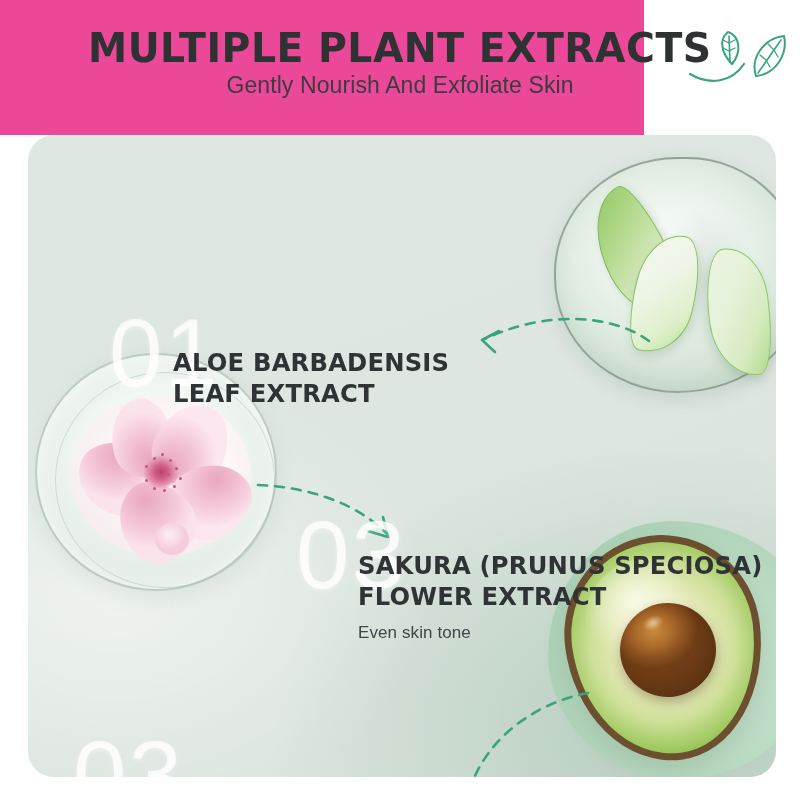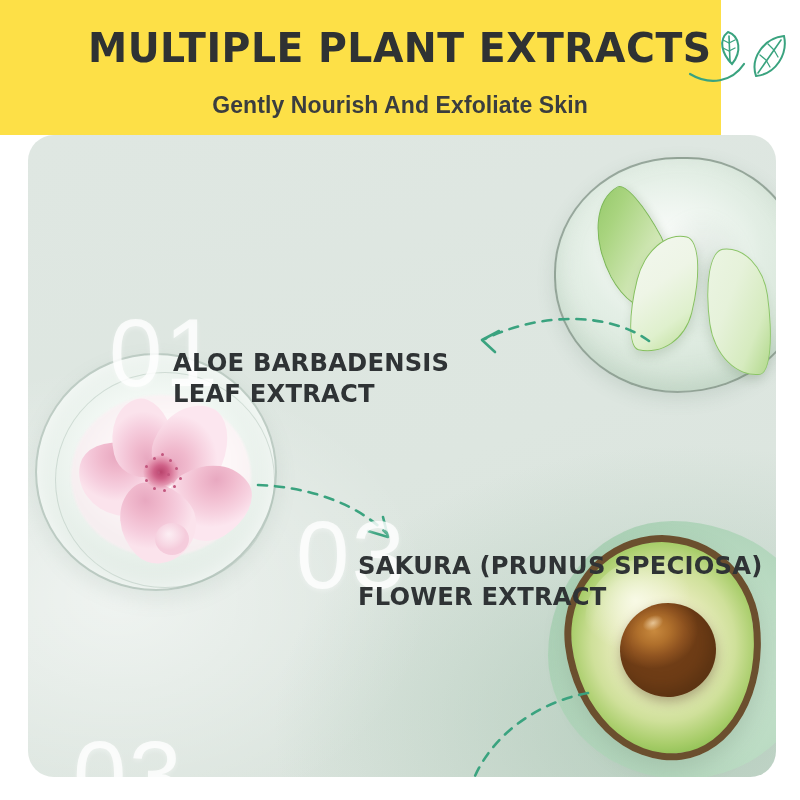--- a/index.html
+++ b/index.html
@@ -12,23 +12,23 @@
     height: 800px;
     font-family: "Liberation Sans", sans-serif;
     overflow: hidden;
     position: relative;
   }
 
   
   .header {
     position: absolute;
     left: 0; top: 0;
-    width: 721px;
+    width: 644px;
     height: 135px;
-    background: #fde047;
+    background: #ec4899;
   }
   .title-row {
     position: absolute;
     left: 0; top: 24px;
     width: 800px;
     text-align: center;
     white-space: nowrap;
   }
   .title {
     display: inline-block;
@@ -41,25 +41,25 @@
     transform-origin: center;
   }
   .title-leaves {
     position: absolute;
     left: 688px; top: 26px;
     width: 104px; height: 62px;
     pointer-events: none;
   }
   .subtitle {
     position: absolute;
-    left: 0; top: 92px;
+    left: 0; top: 72px;
     width: 800px;
     text-align: center;
     font-size: 23px;
-    font-weight: 700;
+    font-weight: 400;
     color: #3a3d3f;
     letter-spacing: 0.1px;
     font-family: "Liberation Sans", sans-serif;
   }
 
   
   .panel {
     position: absolute;
     left: 28px; top: 135px;
     width: 748px; height: 642px;
@@ -408,20 +408,21 @@
   <div class="entry entry-1">
     <div class="big-num">01</div>
     <div class="entry-title">ALOE BARBADENSIS
 LEAF EXTRACT</div>
   </div>
 
   <div class="entry entry-2">
     <div class="big-num">03</div>
     <div class="entry-title">SAKURA (PRUNUS SPECIOSA)
 FLOWER EXTRACT</div>
+    <div class="entry-desc">Even skin tone</div>
   </div>
 
   <div class="entry entry-3">
     <div class="big-num">03</div>
     <div class="entry-title">SHEA BUTTER
 (BUTYROSPERMUM PARKII)</div>
 
   </div>
 
 </div>

